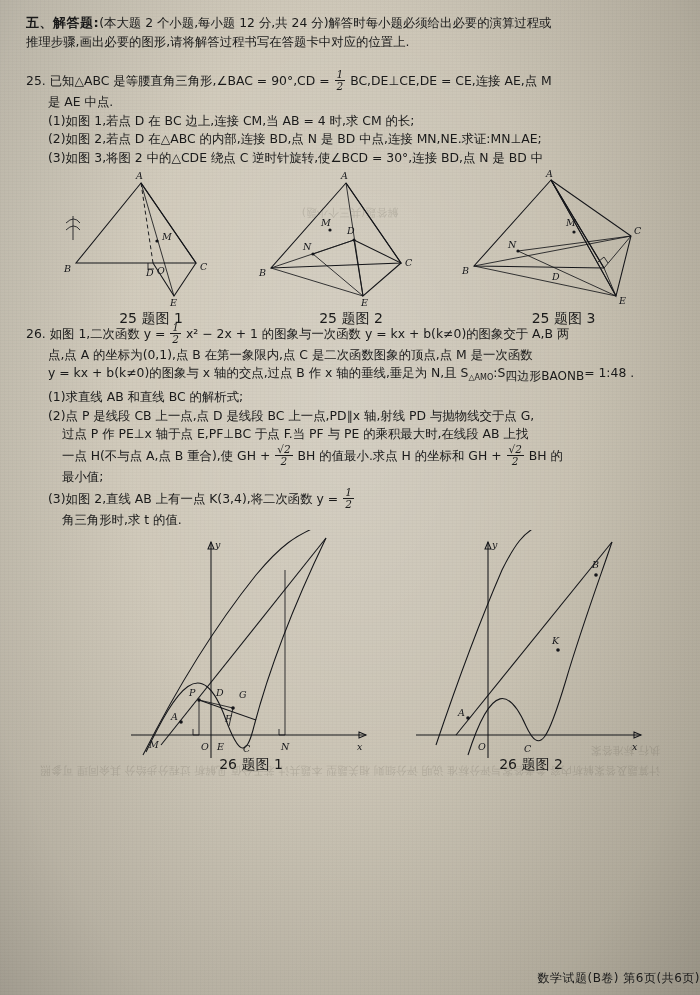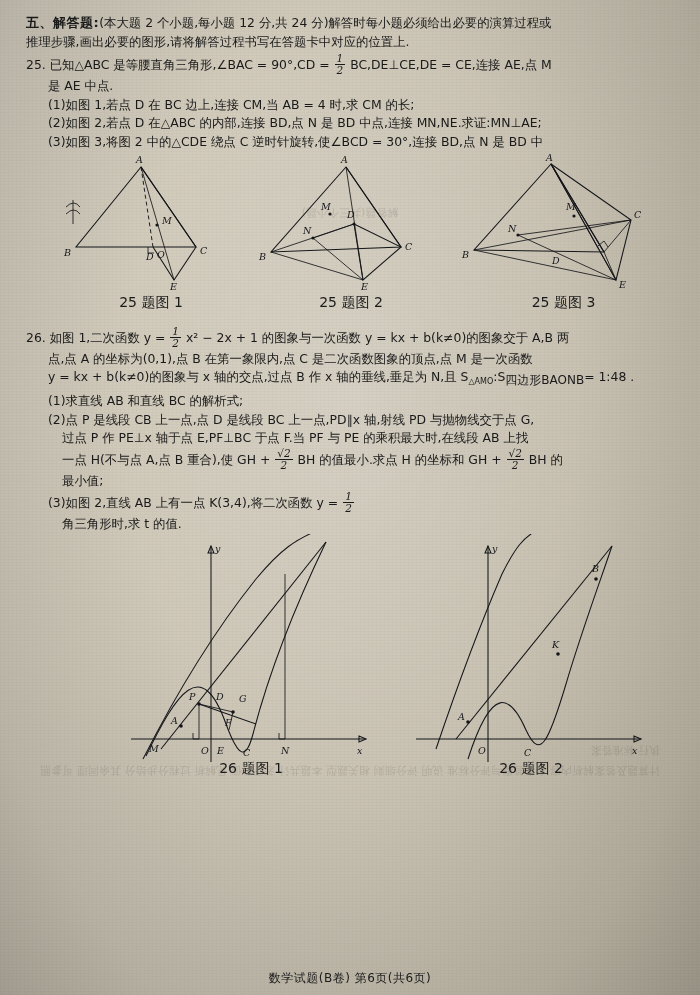--- a/index.html
+++ b/index.html
@@ -40,42 +40,42 @@
   .figcap{text-align:center;font-size:14px;margin-top:2px;}
 
   svg{display:block;}
   .stroke{stroke:#15161a;fill:none;stroke-width:1.05;}
   .thin{stroke:#15161a;fill:none;stroke-width:.85;}
   .dash{stroke:#15161a;fill:none;stroke-width:.95;stroke-dasharray:4 3;}
   .lbl{font-size:9.5px;font-style:italic;font-family:"DejaVu Serif","Liberation Serif",serif;fill:#15161a;}
   .dot{fill:#15161a;}
 
   .footer{
-    position:absolute;left:0;right:0;bottom:8px;text-align:center;
+    position:absolute;left:0;right:0;bottom:8px;text-align:right;
     font-size:12px;letter-spacing:.5px;
   }
   .ghost{
     position:absolute;opacity:.16;color:#3a352c;font-size:11px;pointer-events:none;
     transform:rotate(180deg);
   }
   .big-figs{position:relative;height:252px;margin-top:2px;}
 </style>
 </head>
 <body>
 
 <div class="paper"></div>
 
 <div class="content">
 
   <div class="para">
     <span class="sec-title">五、解答题:</span><span>(本大题 2 个小题,每小题 12 分,共 24 分)解答时每小题必须给出必要的演算过程或</span>
   </div>
   <div class="para">推理步骤,画出必要的图形,请将解答过程书写在答题卡中对应的位置上.</div>
 
-  <div class="para" style="margin-top:3px">
+  <div class="para" style="margin-top:19px">
     <span>25.</span>
     <span>已知△ABC 是等腰直角三角形,∠BAC = 90°,CD =</span>
     <span class="frac">
       <span class="n">1</span>
       <span class="d">2</span>
     </span>
     <span>BC,DE⊥CE,DE = CE,连接 AE,点 M</span>
   </div>
   <div class="para indent1">是 AE 中点.</div>
   <div class="para indent1">(1)如图 1,若点 D 在 BC 边上,连接 CM,当 AB = 4 时,求 CM 的长;</div>
@@ -147,21 +147,21 @@
         <text class="lbl" x="52" y="80">N</text>
         <text class="lbl" x="96" y="112">D</text>
         <text class="lbl" x="110" y="58">M</text>
         <text class="lbl" x="178" y="66">C</text>
         <text class="lbl" x="163" y="136">E</text>
       </svg>
       <div class="figcap">25 题图 3</div>
     </div>
   </div>
 
-  <div class="para" style="margin-top:24px">
+  <div class="para" style="margin-top:4px">
     <span>26.</span>
     <span>如图 1,二次函数 y =</span>
     <span class="frac">
       <span class="n">1</span>
       <span class="d">2</span>
     </span>
     <span>x² − 2x + 1 的图象与一次函数 y = kx + b(k≠0)的图象交于 A,B 两</span>
   </div>
   <div class="para indent1">点,点 A 的坐标为(0,1),点 B 在第一象限内,点 C 是二次函数图象的顶点,点 M 是一次函数</div>
   <div class="para indent1">

